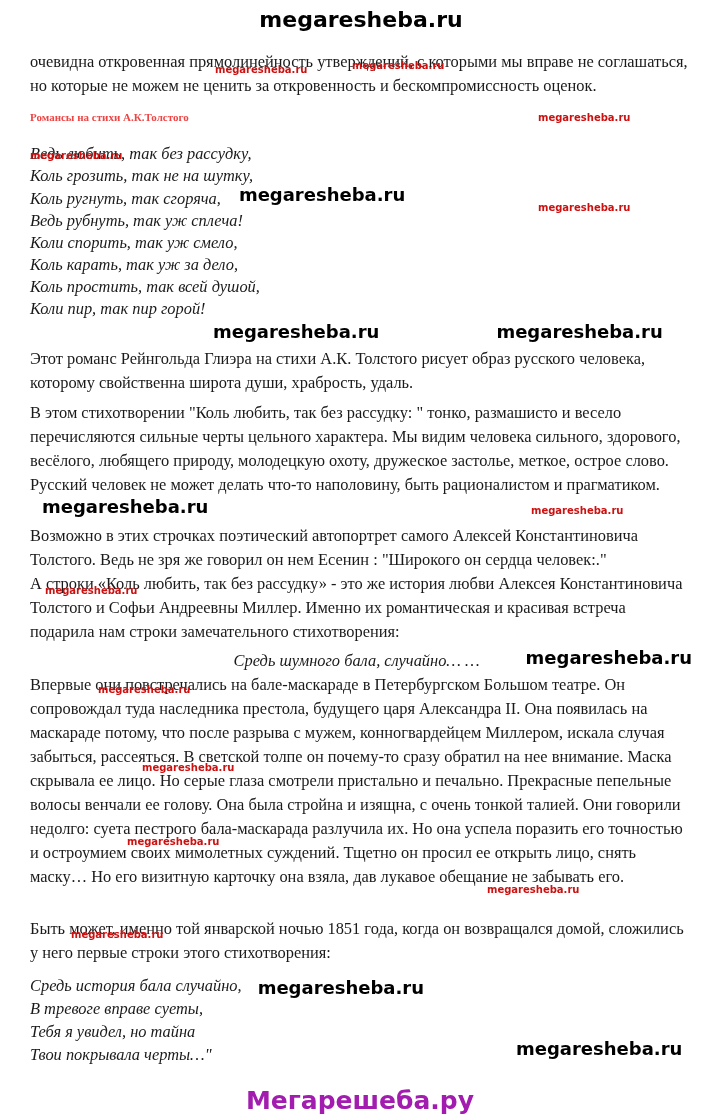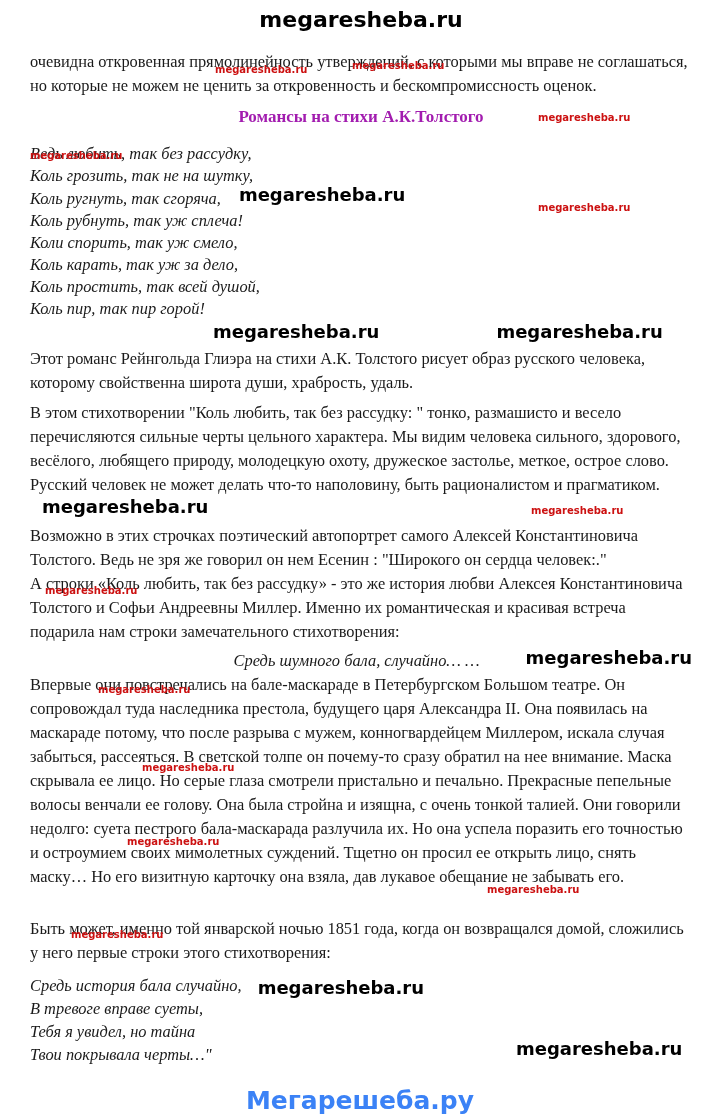--- a/index.html
+++ b/index.html
@@ -9,21 +9,21 @@
     font-family:"Liberation Serif", serif; color:#1a1a1a;
   }
   .page { position:relative; width:720px; height:904px; padding:6px 28px 0 30px; background:#fff; }
 
   .site-header {
     text-align:center; font-family:"DejaVu Sans", sans-serif; font-weight:bold;
     font-size:22px; line-height:28px; color:#000;
   }
   .para { font-size:16.4px; line-height:24px; }
   .p1 { margin-top:16px; }
-  .heading { margin-top:9px; font-size:17px; font-weight:bold; line-height:20px; color:#a21caf;text-align:center; }
+  .heading { margin-top:9px; font-size:11px; font-weight:bold; line-height:20px; color:#ef4444; }
 
   .poem { margin-top:16px; font-style:italic; font-size:16.4px; }
   .poem .poem-line { line-height:22px; white-space:nowrap; }
   .poem2 { margin-top:8px; }
   .poem2 .poem-line { line-height:23px; }
 
   .p2 { margin-top:4px; }
   .p3 { margin-top:6px; }
   .p4 { margin-top:2px; }
   .p5 { margin-top:0; }
@@ -45,43 +45,43 @@
   .wm-row .wm-bold + .wm-bold { margin-left:113px; }
 
   .wm-red {
     position:absolute; font-family:"DejaVu Sans", sans-serif; font-weight:bold;
     font-size:10px; color:#cc1111; white-space:nowrap;
   }
   .wm-bold-abs { position:absolute; }
 
   .footer {
     position:absolute; top:1086px; left:0; width:720px; text-align:center;
-    font-family:"DejaVu Sans", sans-serif; font-weight:bold; font-size:25px; color:#3b82f6;
+    font-family:"DejaVu Sans", sans-serif; font-weight:bold; font-size:25px; color:#a21caf;
   }
 </style>
 </head>
 <body style="color: rgb(26, 26, 26);">
 
 <div class="page">
 
   <div class="site-header">megaresheba.ru</div>
 
   <p class="para p1"><span>очевидна откровенная прямолинейность утверждений, с которыми мы вправе не соглашаться, но которые не можем не ценить за откровенность и бескомпромиссность оценок.</span></p>
 
   <h2 class="heading">Романсы на стихи А.К.Толстого</h2>
 
   <div class="poem poem1">
     <div class="poem-line"><span>Ведь любить, так без рассудку,</span></div>
     <div class="poem-line"><span>Коль грозить, так не на шутку,</span></div>
     <div class="poem-line"><span>Коль ругнуть, так сгоряча,</span><span class="wm-bold inline-wm wm-in-poem1">megaresheba.ru</span></div>
-    <div class="poem-line"><span>Коль рубнуть, так уж сплеча!</span></div>
+    <div class="poem-line"><span>Ведь рубнуть, так уж сплеча!</span></div>
     <div class="poem-line"><span>Коли спорить, так уж смело,</span></div>
     <div class="poem-line"><span>Коль карать, так уж за дело,</span></div>
     <div class="poem-line"><span>Коль простить, так всей душой,</span></div>
-    <div class="poem-line"><span>Коль пир, так пир горой!</span></div>
+    <div class="poem-line"><span>Коли пир, так пир горой!</span></div>
   </div>
 
   <div class="wm-row">
     <span class="wm-bold">megaresheba.ru</span>
     <span class="wm-bold">megaresheba.ru</span>
   </div>
 
   <p class="para p2"><span>Этот романс Рейнгольда Глиэра на стихи А.К. Толстого рисует образ русского человека, которому свойственна широта души, храбрость, удаль.</span></p>
 
   <p class="para p3"><span>В этом стихотворении "Коль любить, так без рассудку: " тонко, размашисто и весело перечисляются сильные черты цельного характера. Мы видим человека сильного, здорового, весёлого, любящего природу, молодецкую охоту, дружеское застолье, меткое, острое слово. Русский человек не может делать что-то наполовину, быть рационалистом и прагматиком.</span><span class="wm-bold inline-wm wm-after-p3">megaresheba.ru</span></p>

